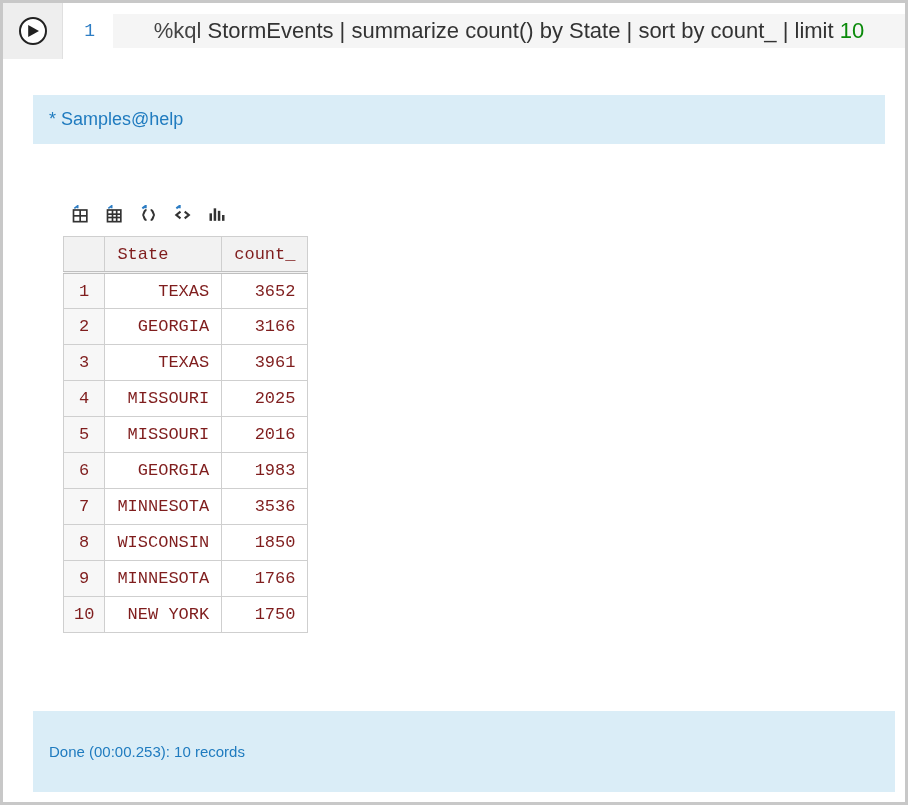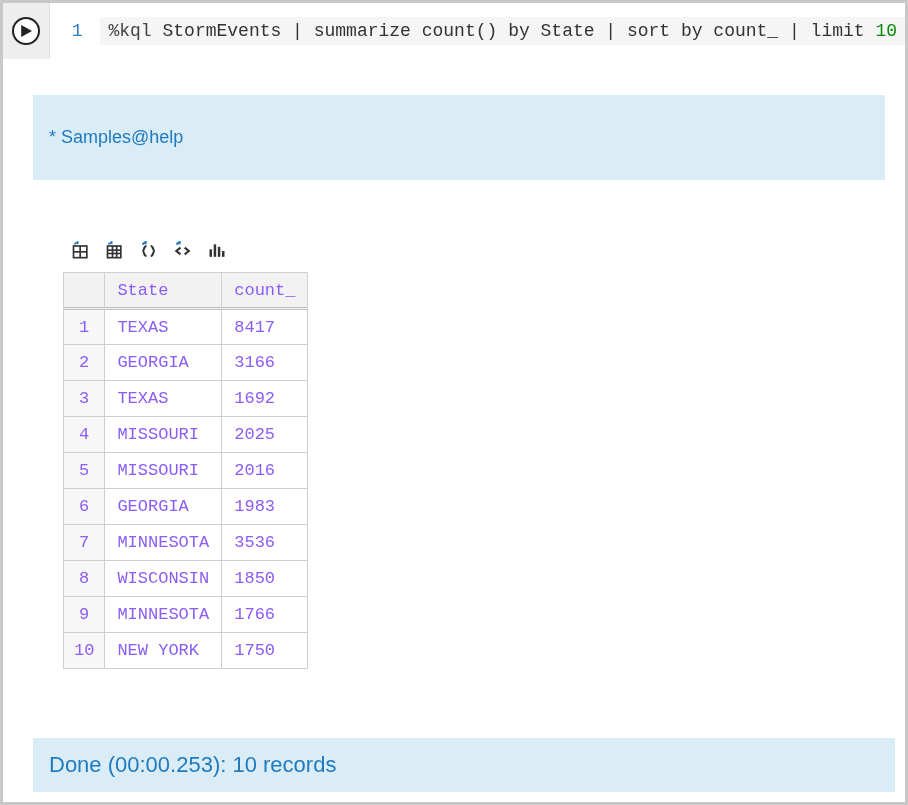--- a/index.html
+++ b/index.html
@@ -50,38 +50,38 @@
   }
   .linenum {
     width: 50px;
     text-align: right;
     padding-right: 18px;
     color: #2d7dc4;
     font-family: Consolas, "Courier New", monospace;
     font-size: 18px;
   }
   .codetxt {
-    font-family: Liberation Mono, monospace;
-    font-size: 18px;
+    font-family: Liberation Sans, sans-serif;
+    font-size: 22px;
     color: #333;
     background: #f5f5f5;
     padding: 4px 8px;
     flex: 1;
     white-space: pre;
     text-align: center;
   }
   .codetxt .magic { color: #444; }
   .codetxt .num   { color: #0a8a0a; }
 
   .context-banner {
     margin: 36px 20px 0 30px;
     background: #daedf7;
     color: #1f7bbf;
     font-size: 18px;
-    padding: 32px 16px;
+    padding: 14px 16px;
   }
 
   .output-wrap {
     margin: 60px 10px 0 60px;
   }
   .toolbar {
     display: flex;
     gap: 10px;
     margin-bottom: 10px;
     padding-left: 6px;
@@ -94,21 +94,21 @@
     justify-content: center;
     cursor: pointer;
     color: #333;
   }
   .toolbar svg { width: 22px; height: 20px; }
 
   table.result {
     border-collapse: collapse;
     font-family: Consolas, "Courier New", monospace;
     font-size: 17px;
-    color: #8b5cf6;
+    color: #7f1d1d;
     padding-left: 36px;
   }
   table.result th, table.result td {
     border: 1px solid #cfcfcf;
     height: 36px;
   }
   table.result thead th {
     background: #f2f2f2;
     font-weight: 400;
     text-align: left;
@@ -117,34 +117,34 @@
   }
   table.result thead th.idx { background: #f2f2f2; width: 40px; }
   table.result tbody td.idx {
     background: #f7f7f7;
     text-align: center;
     width: 40px;
     padding: 0 10px;
   }
   table.result tbody td {
     padding: 4px 12px;
-    text-align: left;
+    text-align: right;
   }
   .col-state { min-width: 110px; }
   .col-count { min-width: 70px; }
 
   .status-banner {
     position: absolute;
     left: 30px;
     right: 10px;
     bottom: 10px;
     background: #daedf7;
     color: #1f7bbf;
-    font-size: 22px;
-    padding: 14px 16px;
+    font-size: 15px;
+    padding: 32px 16px;
   }
 </style>
 </head>
 <body>
 
 <div class="code-area">
   <div class="run-btn-wrap">
     <div class="run-btn">
       <svg viewBox="0 0 10 10">
         <polygon points="1,0 10,5 1,10" fill="#222"></polygon>
@@ -210,31 +210,31 @@
       <tr>
         <th class="idx"></th>
         <th class="col-state">State</th>
         <th class="col-count">count_</th>
       </tr>
     </thead>
     <tbody id="result-body">
     <tr>
           <td class="idx">1</td>
           <td class="col-state">TEXAS</td>
-          <td class="col-count">8417</td>
+          <td class="col-count">3652</td>
         </tr>
         <tr>
           <td class="idx">2</td>
           <td class="col-state">GEORGIA</td>
           <td class="col-count">3166</td>
         </tr>
         <tr>
           <td class="idx">3</td>
           <td class="col-state">TEXAS</td>
-          <td class="col-count">1692</td>
+          <td class="col-count">3961</td>
         </tr>
         <tr>
           <td class="idx">4</td>
           <td class="col-state">MISSOURI</td>
           <td class="col-count">2025</td>
         </tr>
         <tr>
           <td class="idx">5</td>
           <td class="col-state">MISSOURI</td>
           <td class="col-count">2016</td>

